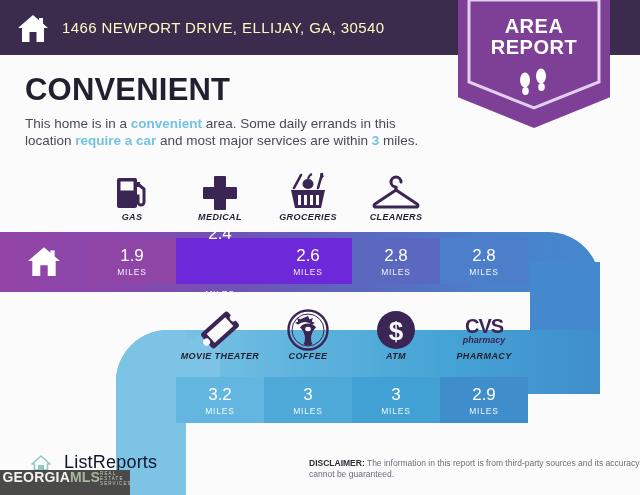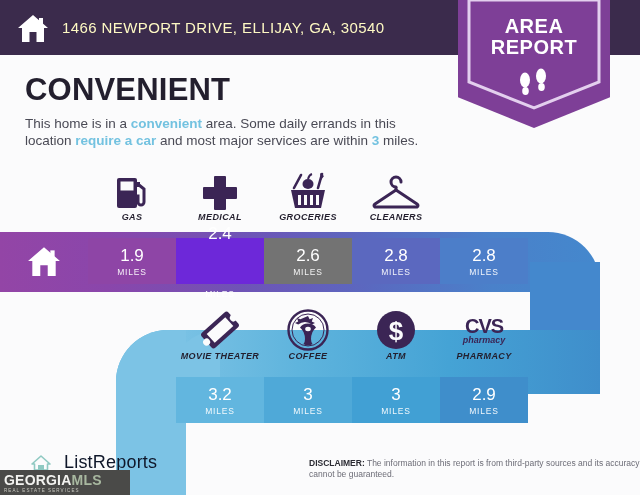--- a/index.html
+++ b/index.html
@@ -82,21 +82,21 @@
   }
 
   
   .listreports{
     position:absolute;left:30px;top:452px;display:flex;align-items:center;z-index:6;
   }
   .lr-text{font-size:18px;color:#0f172a;letter-spacing:.2px;margin-left:12px;}
   .lr-text b{font-weight:400;}
   .gamls{
     position:absolute;left:0px;top:470px;width:130px;height:25px;
-    background:#4a4a48;z-index:8;display:flex;flex-direction:column;
+    background:#4a4a48;z-index:8;display:flex;flex-direction:row;
     justify-content:center;padding-left:4px;box-sizing:border-box;
   }
   .gamls .g1{font-size:14px;font-weight:700;letter-spacing:.2px;line-height:14px;}
   .gamls .g1 .a{color:#f3f3f0;}
   .gamls .g1 .b{color:#a8b8a0;}
   .gamls .g2{font-size:4.5px;color:#c9c9c0;letter-spacing:1.1px;margin-top:1px;}
   .disclaimer{
     position:absolute;left:280px;top:458px;width:340px;z-index:6;
     font-size:8.5px;line-height:11px;color:#6d6d77;margin-left:29px;
   }
@@ -236,21 +236,21 @@
   </div>
   <div class="distrow d1">
     <div class="distcell" style="background: rgb(142, 69, 166);">
       <div class="num">1.9</div>
       <div class="unit">MILES</div>
     </div>
     <div class="distcell" style="background: #6d28d9; gap: 44px;">
       <div class="num">2.4</div>
       <div class="unit">MILES</div>
     </div>
-    <div class="distcell" style="background: #737373;">
+    <div class="distcell" style="background: #6d28d9;">
       <div class="num">2.6</div>
       <div class="unit">MILES</div>
     </div>
     <div class="distcell" style="background: rgb(91, 104, 191);">
       <div class="num">2.8</div>
       <div class="unit">MILES</div>
     </div>
     <div class="distcell" style="background: rgb(76, 126, 201);">
       <div class="num">2.8</div>
       <div class="unit">MILES</div>

